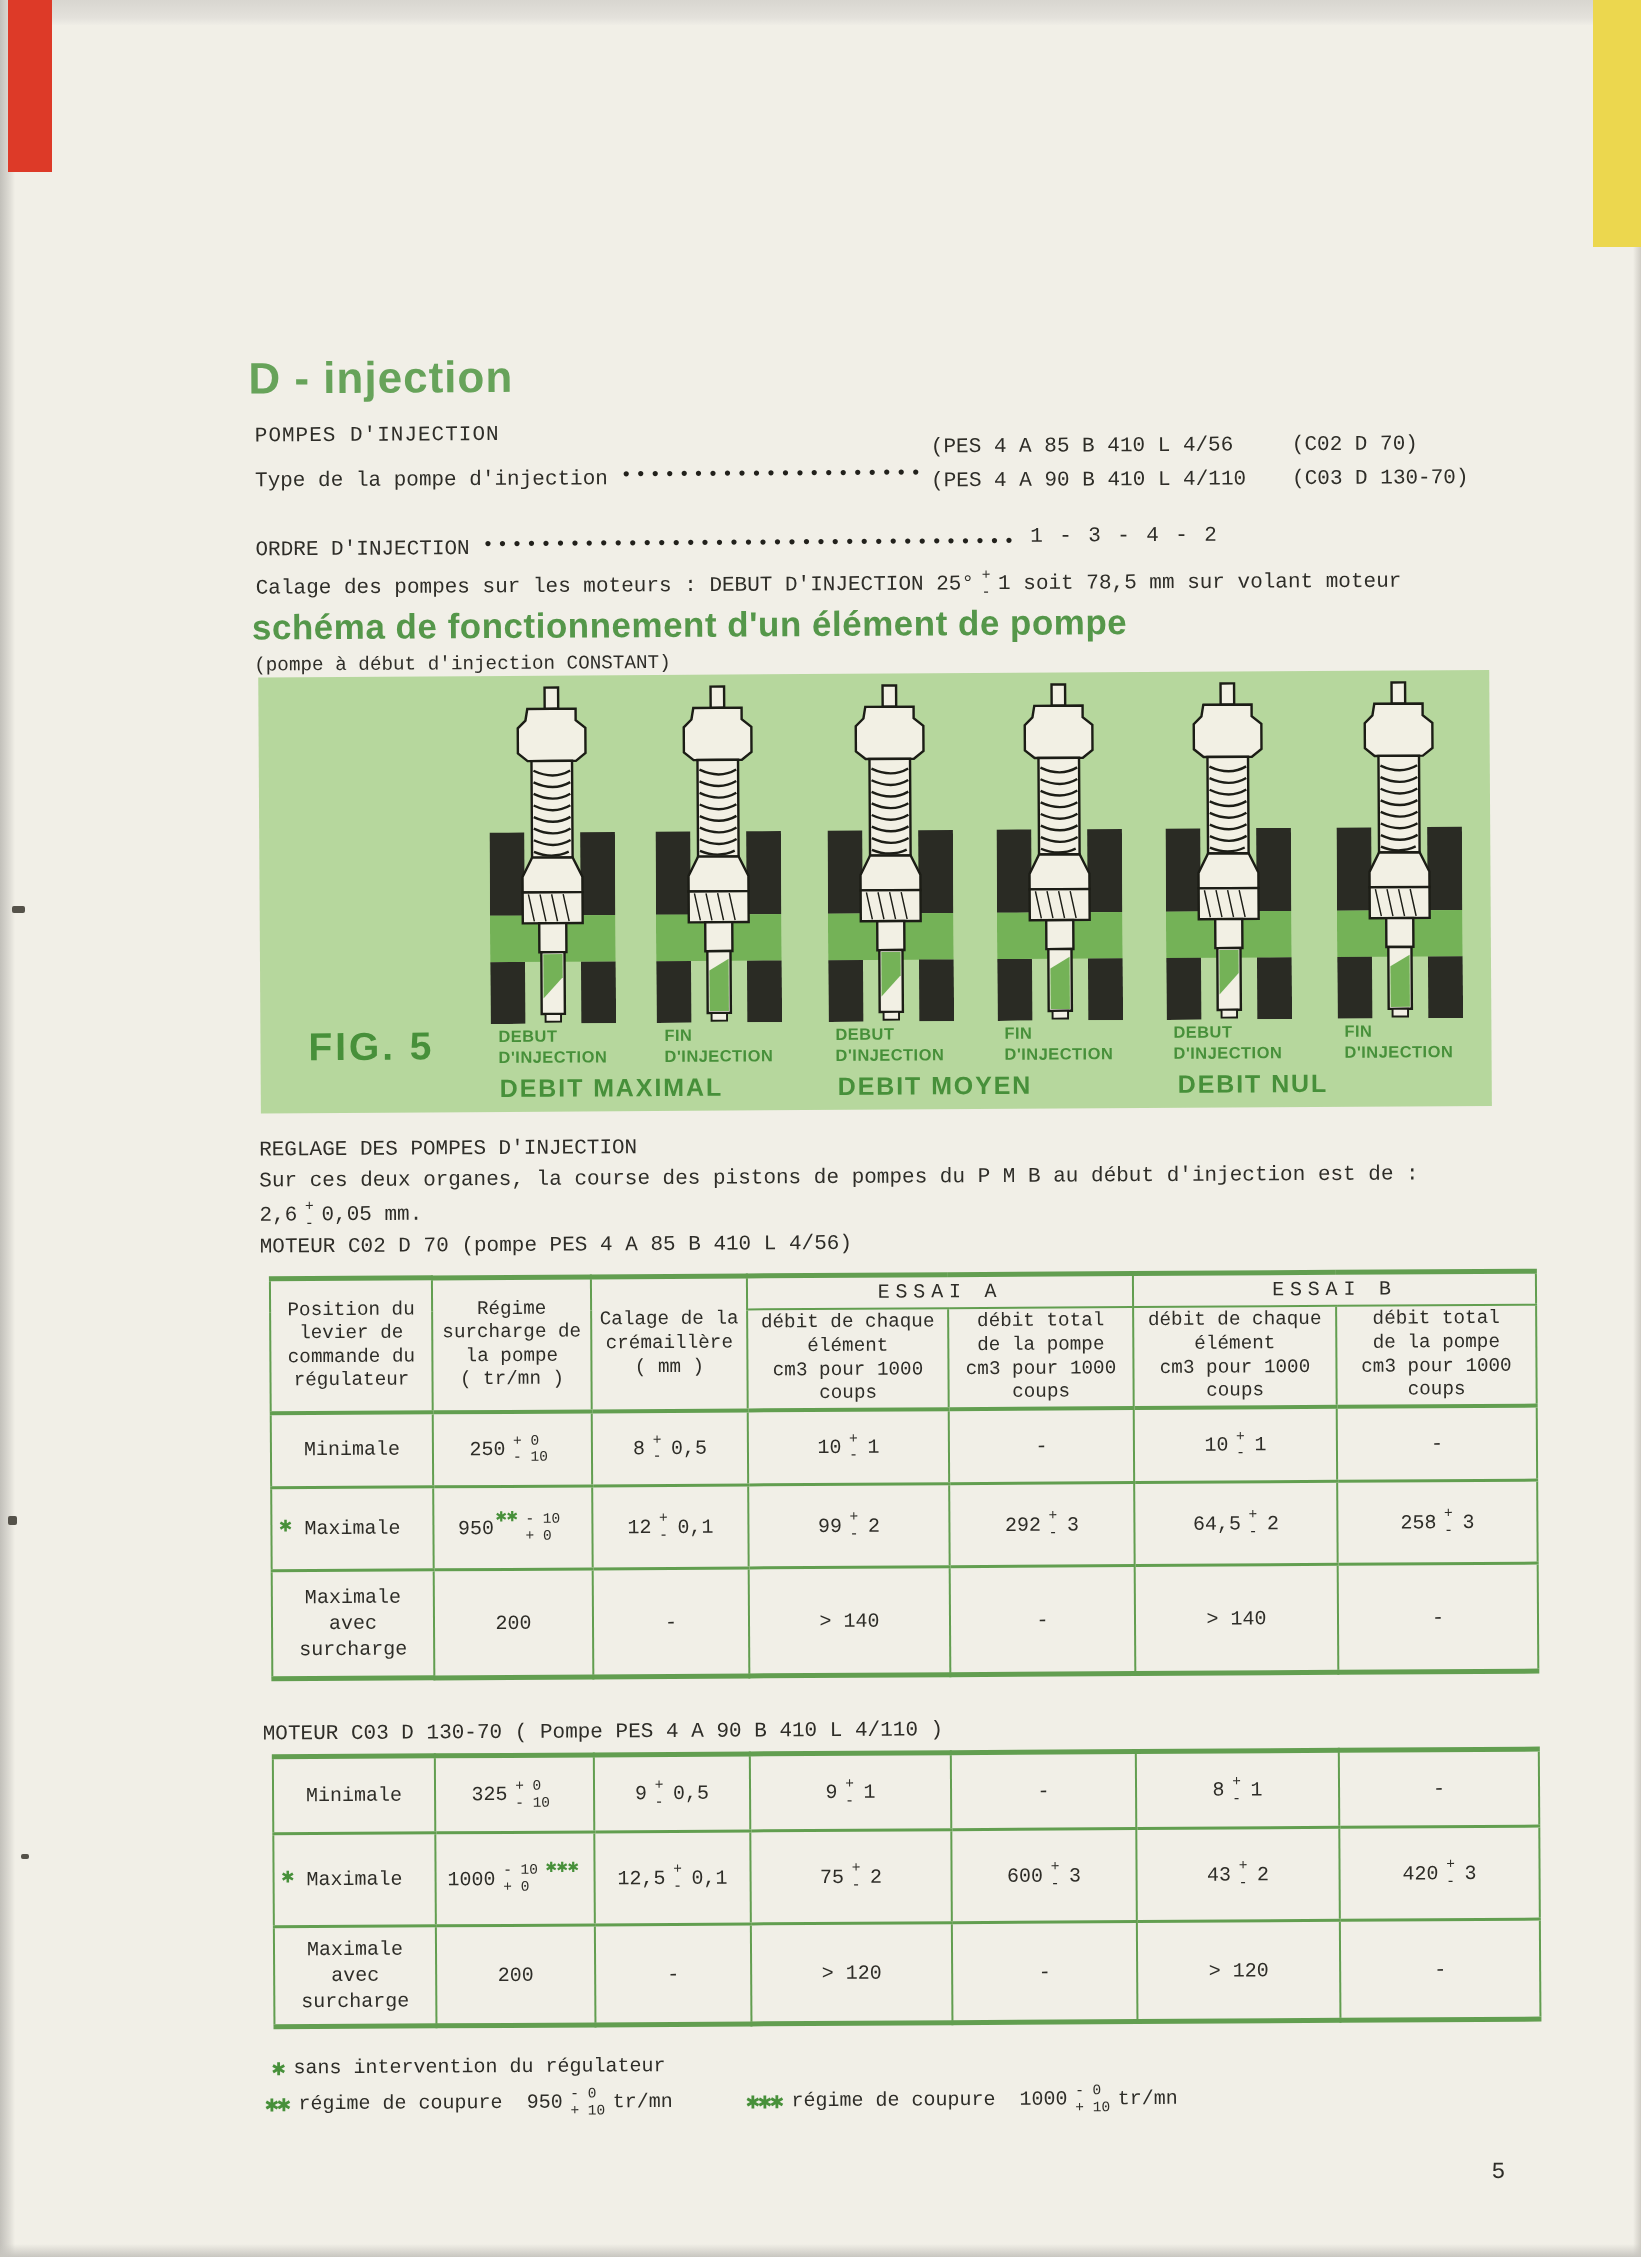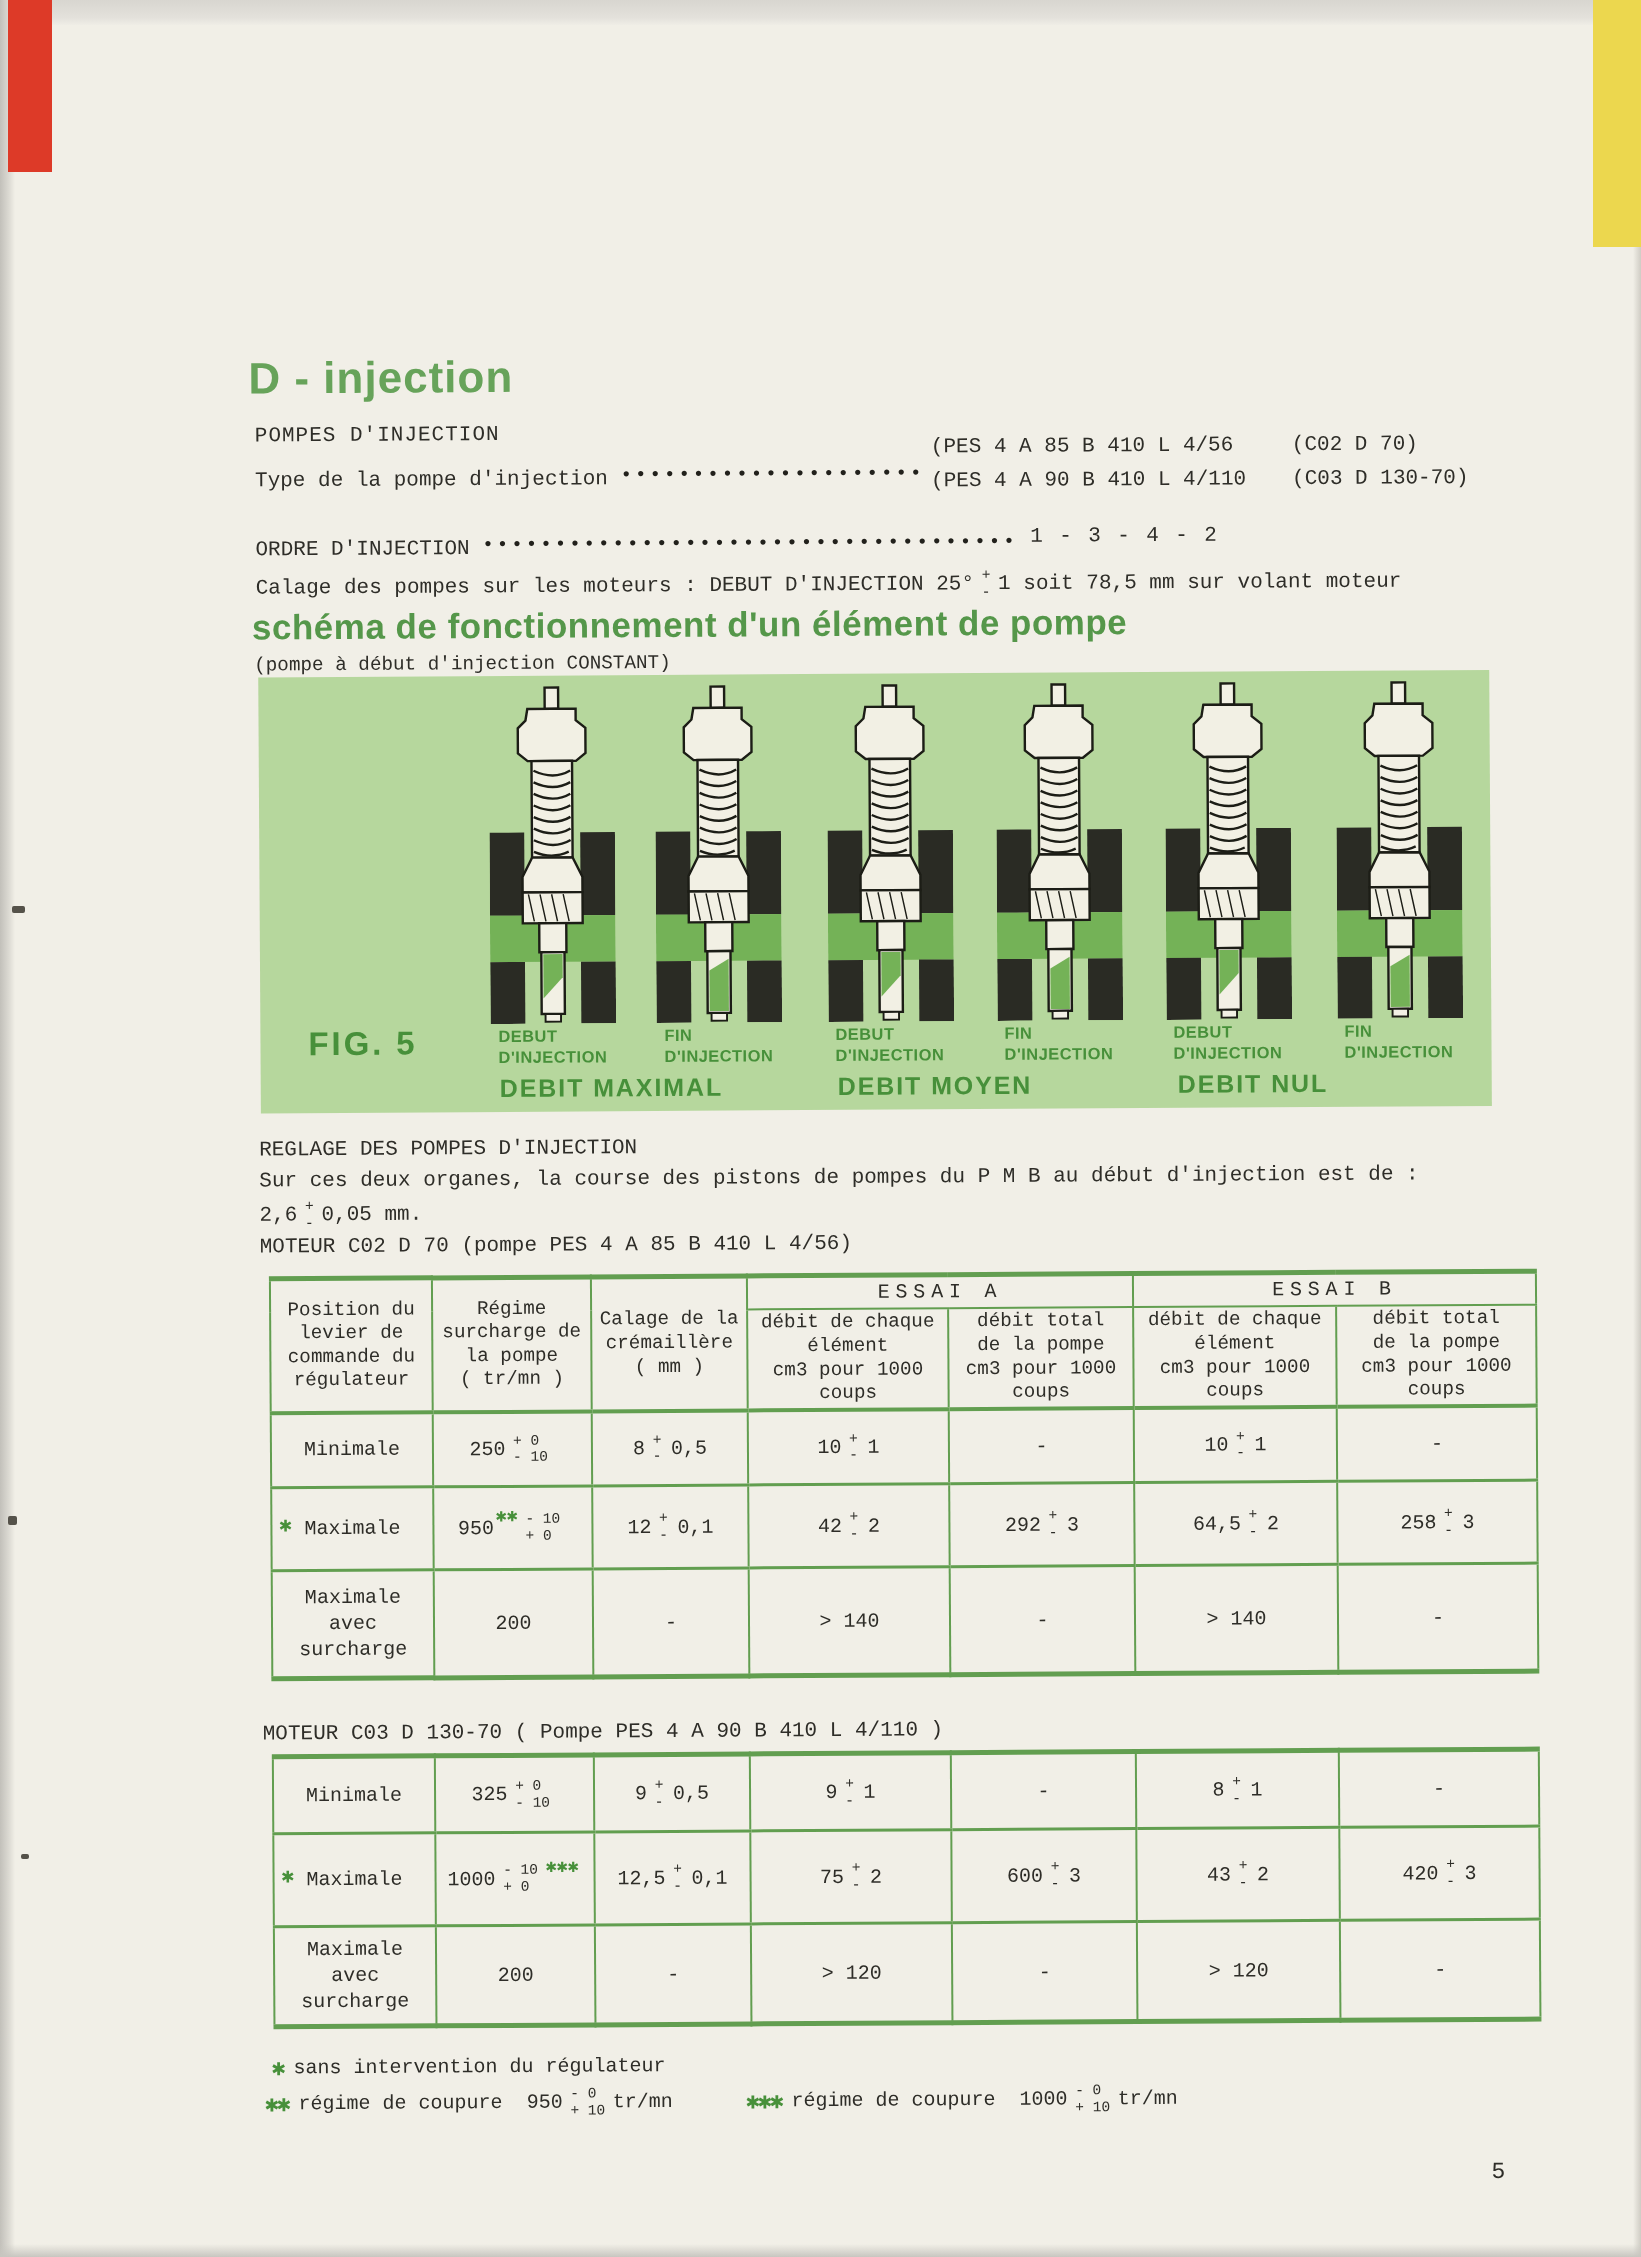--- a/index.html
+++ b/index.html
@@ -61,21 +61,21 @@
   
   .stk{display:inline-flex;flex-direction:column;align-items:flex-start;
     vertical-align:middle;font-size:14.5px;line-height:1.15;margin:0 7.7px;}
   .stk span{display:block;}
   .stk.center{align-items:center;}
 
   
   .figure{left:261px;top:674px;width:1231px;height:436px;background:var(--figbg);}
   .fig-label{position:absolute;left:48px;top:348px;
     font-family:"Liberation Sans","DejaVu Sans",sans-serif;font-weight:bold;
-    font-size:33px;color:var(--green-dark);letter-spacing:2.9px;}
+    font-size:39px;color:var(--green-dark);letter-spacing:2.9px;}
   .pumpcol{position:absolute;top:9.7px;width:126px;}
   .pumpcol svg{display:block;width:126px;height:338px;}
   .stage{position:absolute;top:350px;width:154px;
     font-family:"Liberation Sans","DejaVu Sans",sans-serif;font-weight:bold;
     font-size:16.4px;line-height:1.3;color:var(--green-dark);letter-spacing:0.5px;}
   .debit{position:absolute;top:398px;
     font-family:"Liberation Sans","DejaVu Sans",sans-serif;font-weight:bold;
     font-size:25px;color:var(--green-dark);letter-spacing:1.9px;}
 
   
@@ -342,21 +342,21 @@
             </span></td>
           <td><span class="cellwrap">
               <span class="pre">12</span>
               <span class="stk center">
                 <span>+</span>
                 <span>-</span>
               </span>
               <span class="post">0,1</span>
             </span></td>
           <td><span class="cellwrap">
-              <span class="pre">42</span>
+              <span class="pre">99</span>
               <span class="stk center">
                 <span>+</span>
                 <span>-</span>
               </span>
               <span class="post">2</span>
             </span></td>
           <td><span class="cellwrap">
               <span class="pre">292</span>
               <span class="stk center">
                 <span>+</span>

